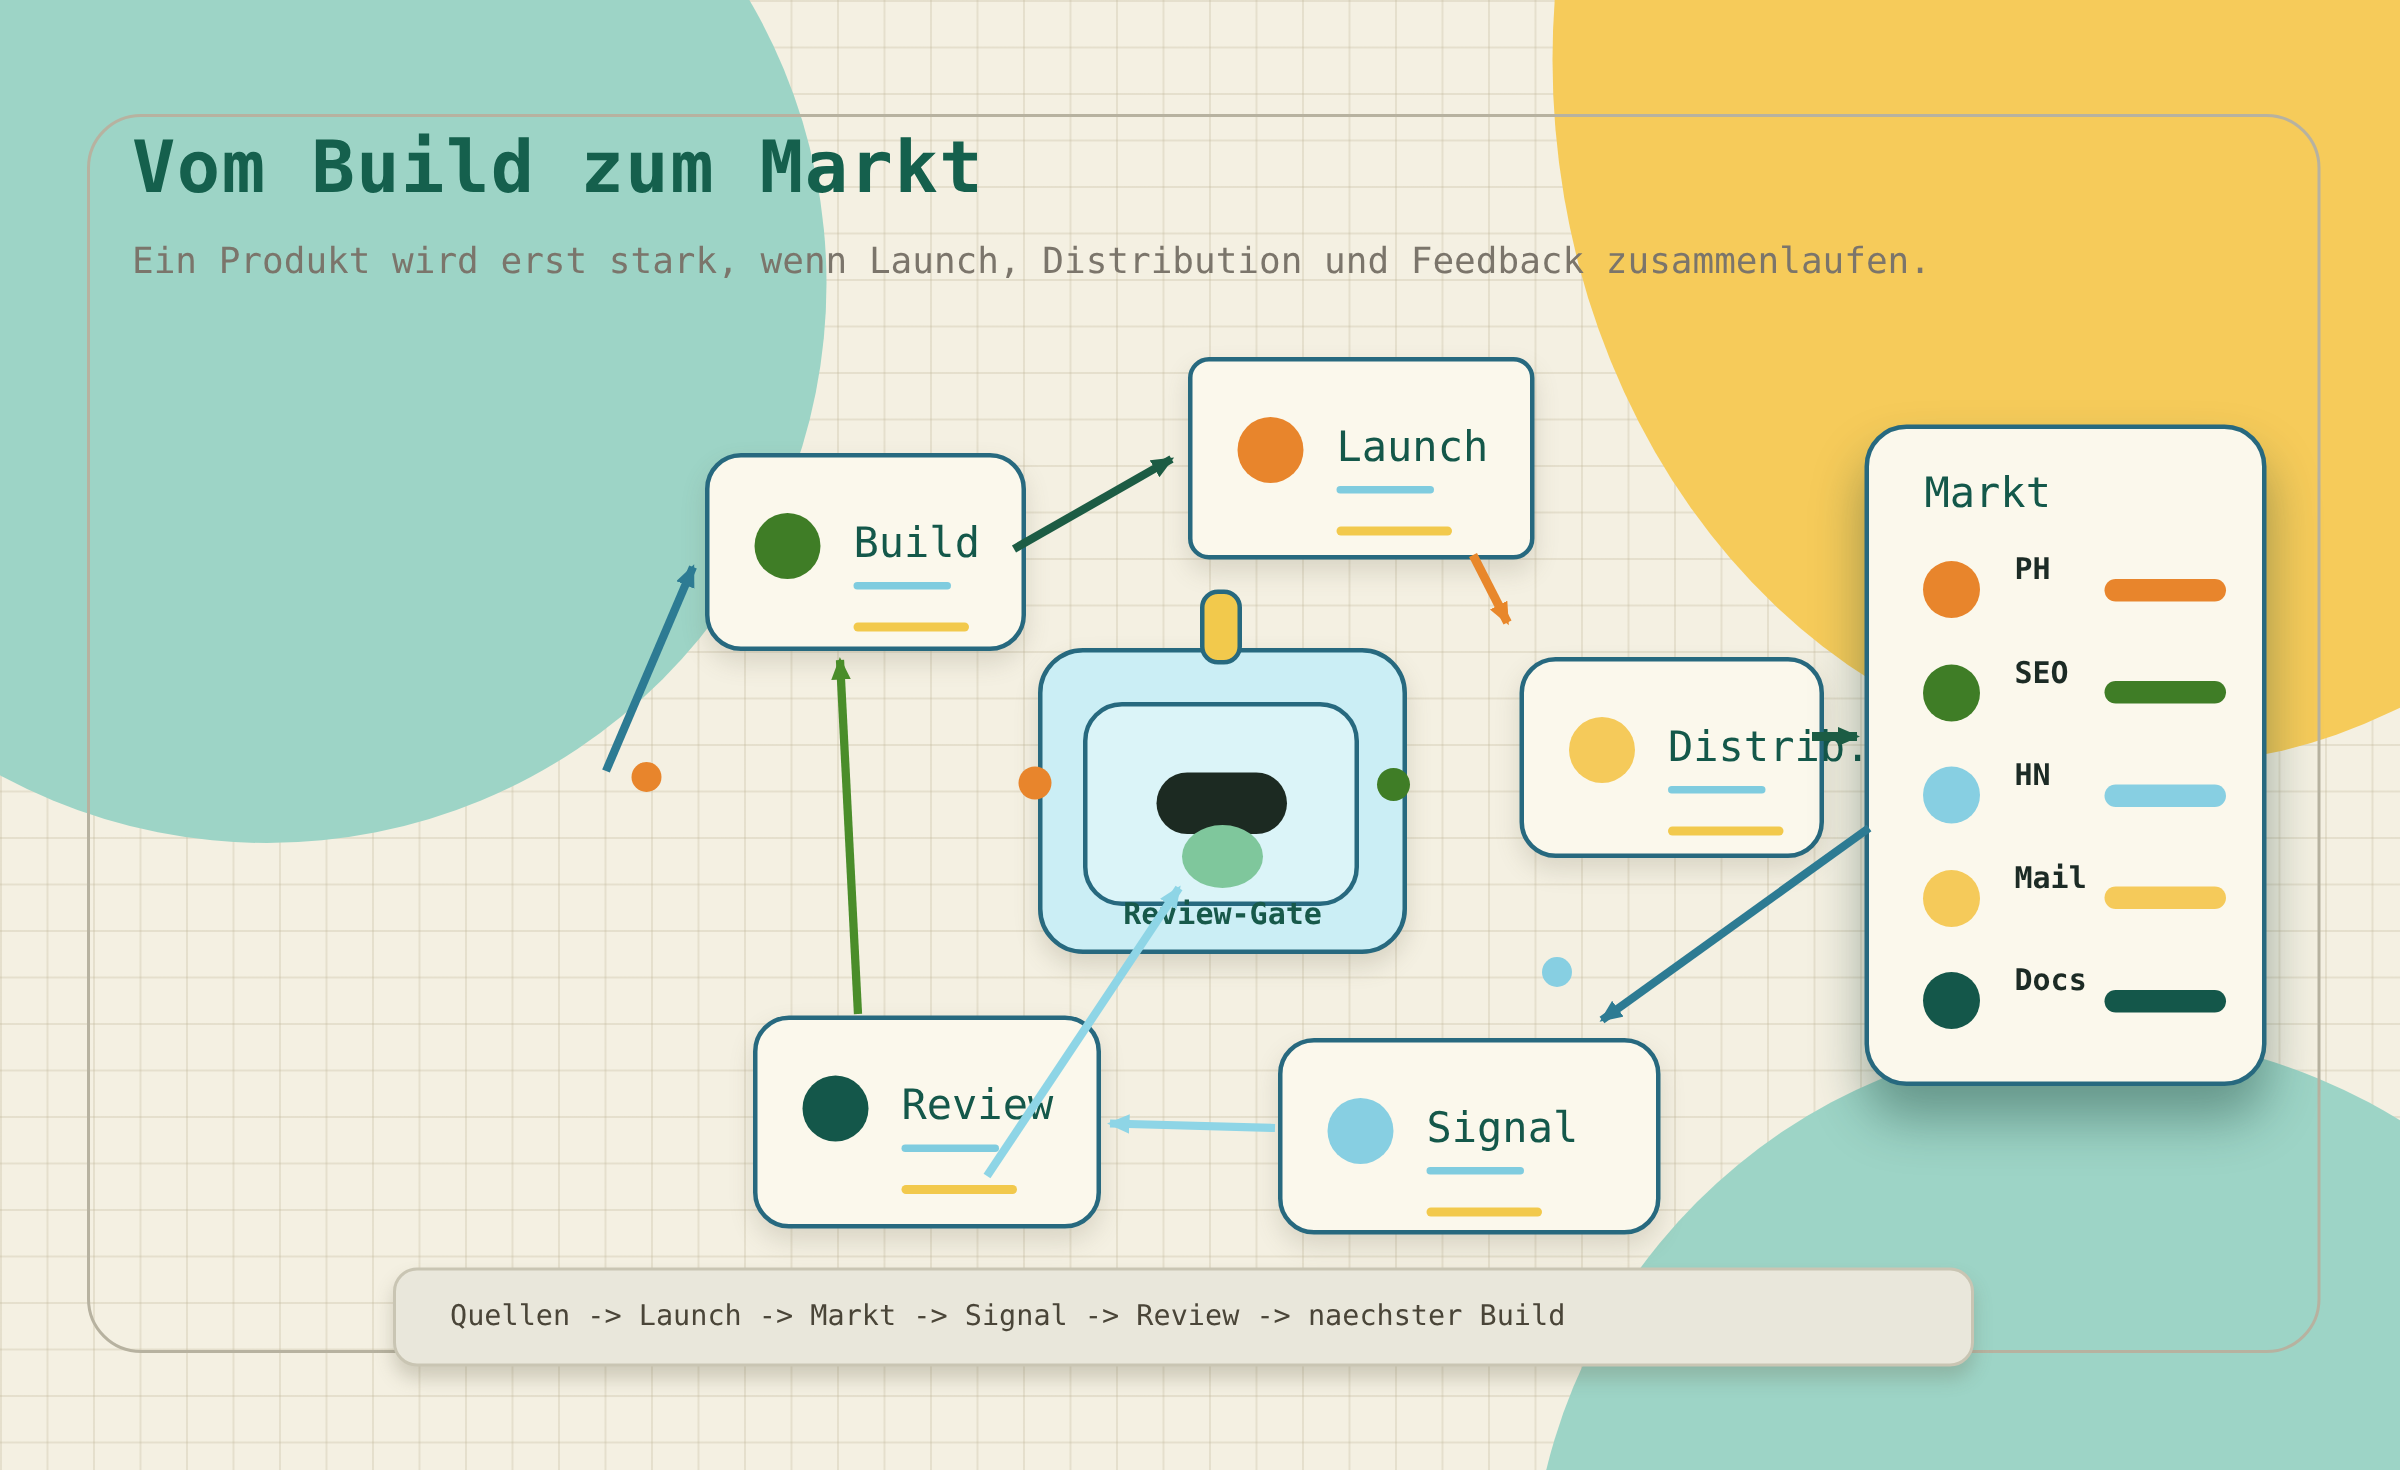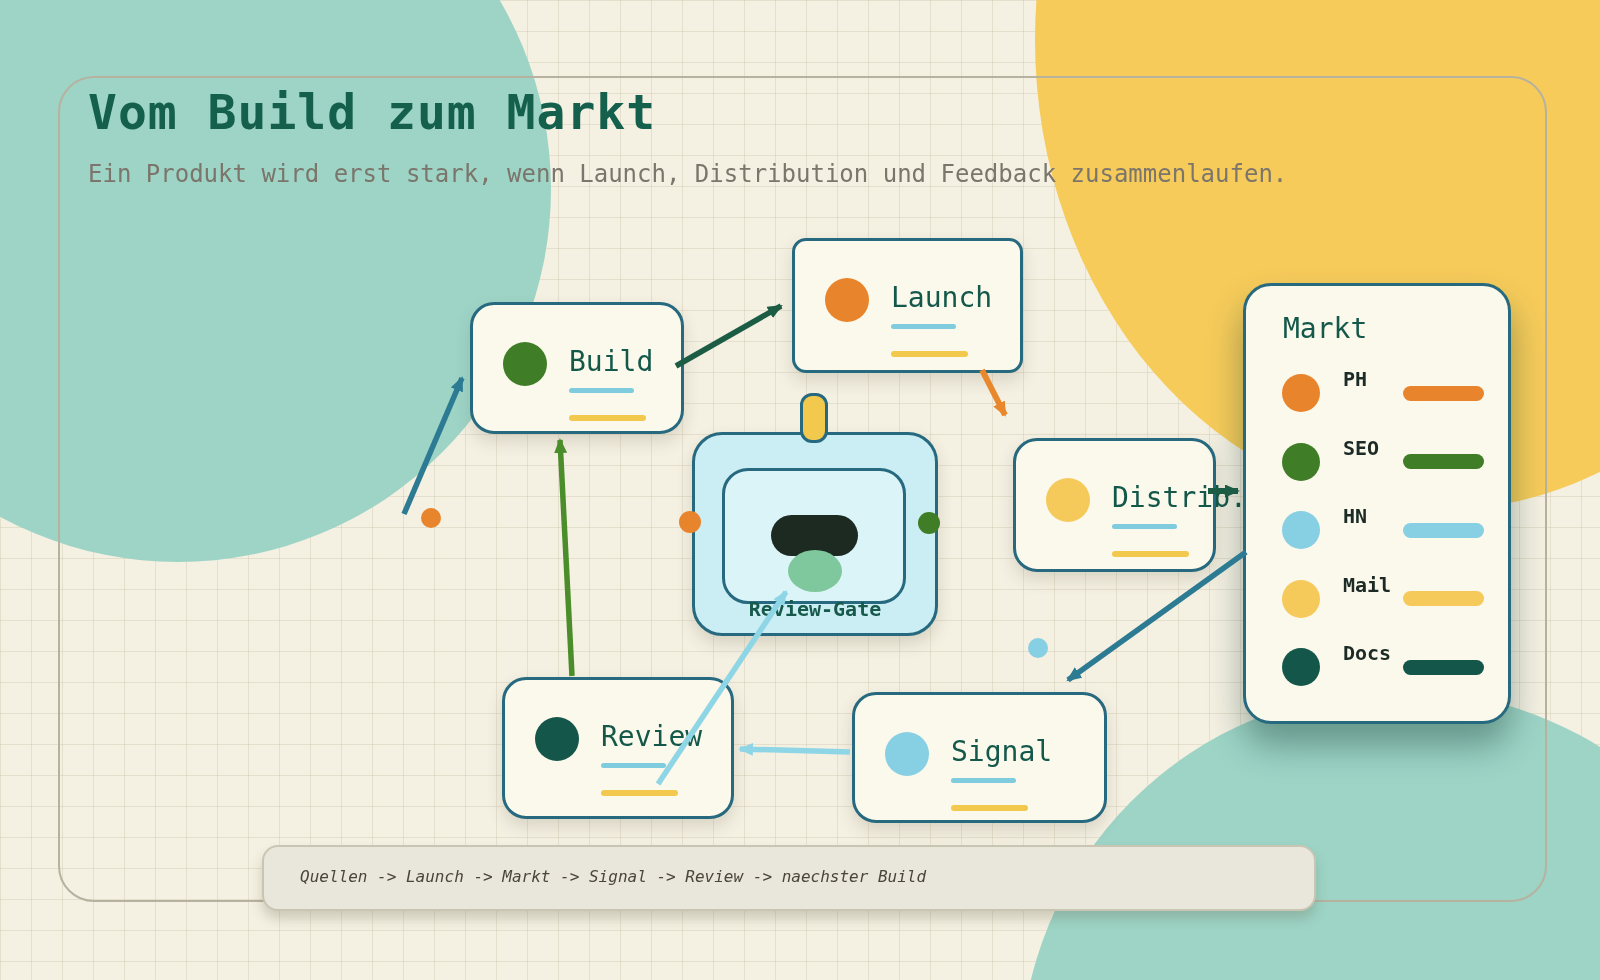--- a/index.html
+++ b/index.html
@@ -76,21 +76,21 @@
   .legend-label{position:absolute;left:97px;top:-26px;font-size:20px;font-weight:bold;color:#1c2b25;}
   .legend-bar{position:absolute;left:157px;top:-7.5px;width:81px;height:15px;border-radius:8px;}
   
   #arrows{position:absolute;left:0;top:0;z-index:60;pointer-events:none;}
   
   #footer-bar{
     position:absolute;left:262px;top:845px;width:1050px;height:62px;z-index:70;
     background:#e9e7db;border:2px solid #c9c5b3;border-radius:16px;
     box-shadow:0 8px 12px rgba(100,95,70,.25);
   }
-  #footer-text{position:absolute;left:36px;top:0;line-height:60px;font-size:16px;color:#4a4538;white-space:nowrap;font-style:italic;}
+  #footer-text{position:absolute;left:36px;top:0;line-height:60px;font-size:19px;color:#4a4538;white-space:nowrap;}
 </style>
 </head>
 <body>
 
 <div id="stage">
 
   <div class="blob" id="blob-tl"></div>
   <div class="blob" id="blob-tr"></div>
   <div class="blob" id="blob-br"></div>
 

